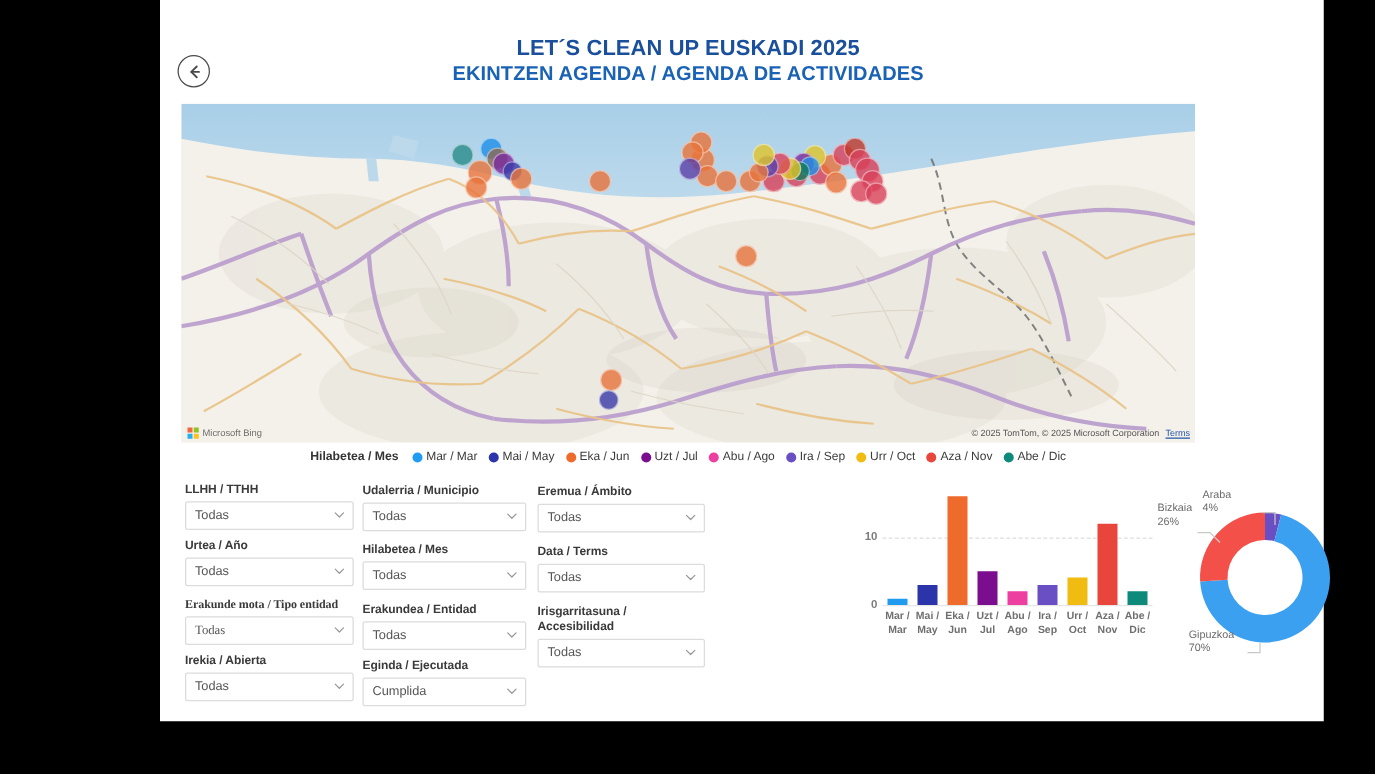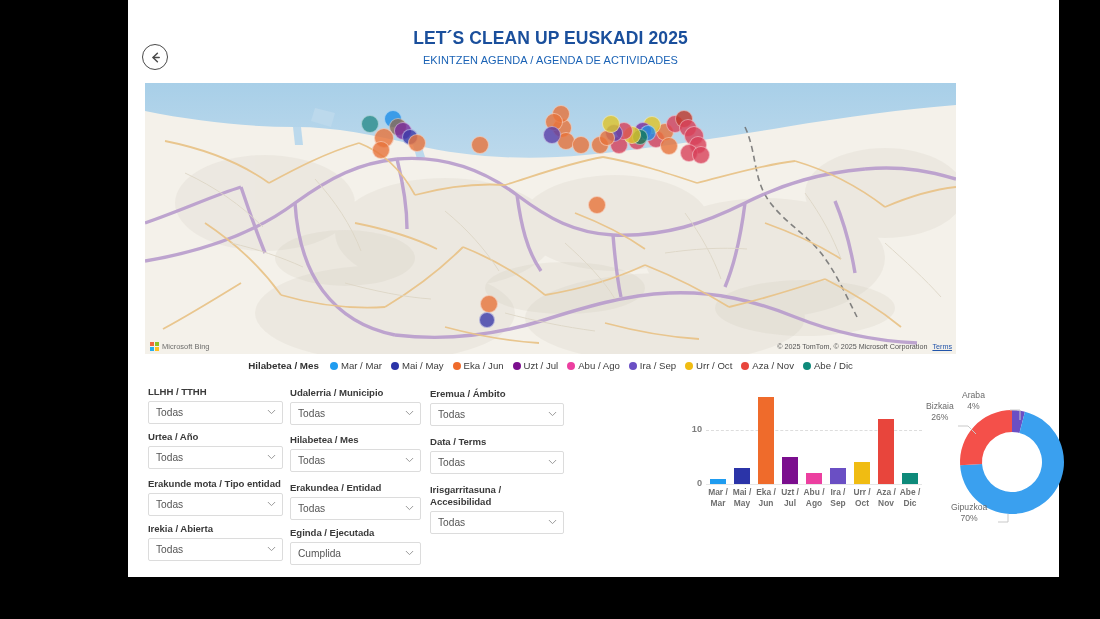--- a/index.html
+++ b/index.html
@@ -35,21 +35,21 @@
   .title-block {
     position: absolute;
     left: 0; top: 28px; width: 845px;
     text-align: center;
   }
   .title-main {
     font-size: 17.5px; font-weight: bold; color: #1a4f9c;
     letter-spacing: .1px; line-height: 21px;
   }
   .title-sub {
-    font-size: 11px; font-weight: normal; color: #1a62b5;
+    font-size: 16px; font-weight: bold; color: #1a62b5;
     letter-spacing: .1px; line-height: 18px; margin-top: 2px;
   }
 
   
   .map-frame {
     position: absolute;
     left: 17px; top: 83px;
     width: 811px; height: 271px;
     overflow: hidden;
     background: #f2efe9;
@@ -111,21 +111,21 @@
   }
   .fselect .chev {
     position: absolute; right: 6px; top: 50%; transform: translateY(-60%);
     width: 9px; height: 9px;
   }
   .fselect .chev svg { display:block; }
 
   
   .fcol-a .g0 { margin-top: 0px; }
   .fcol-a .g1 { margin-top: 5px; }
-  .fcol-a .g2 { margin-top: 9px; }
+  .fcol-a .g2 { margin-top: 9px; font-family: Liberation Serif, serif; }
   .fcol-a .g3 { margin-top: 6px; }
   .fcol-b .g0 { margin-top: 1px; }
   .fcol-b .g1 { margin-top: 9px; }
   .fcol-b .g2 { margin-top: 10px; }
   .fcol-b .g3 { margin-top: 6px; }
   .fcol-c .g0 { margin-top: 2px; }
   .fcol-c .g1 { margin-top: 10px; }
   .fcol-c .g2 { margin-top: 10px; }
 
   
@@ -160,21 +160,21 @@
   }
 
   
   .donut-chart {
     position: absolute; left: 796px; top: 386px;
     width: 170px; height: 145px;
   }
   .donut-chart svg { display: block; }
   .donut-label {
     position: absolute; font-size: 8.6px; color: #6b6b6b;
-    text-align: center; line-height: 10.5px; white-space: nowrap;
+    text-align: left; line-height: 10.5px; white-space: nowrap;
   }
   .dl-araba { left: 38px; top: 4px; }
   .dl-bizkaia { left: 2px; top: 15px; }
   .dl-gipuzkoa { left: 27px; top: 116px; }
 </style>
 </head>
 <body>
 
 <div id="page">
 

